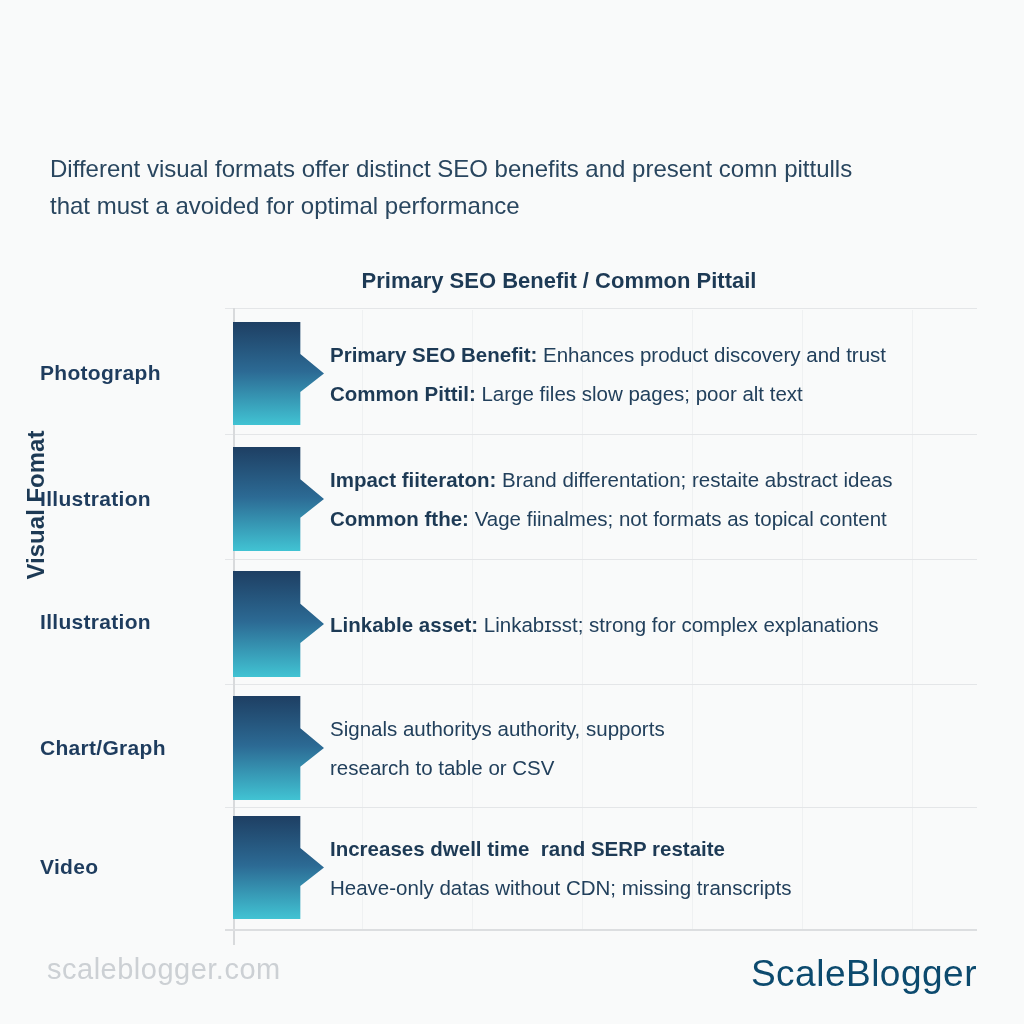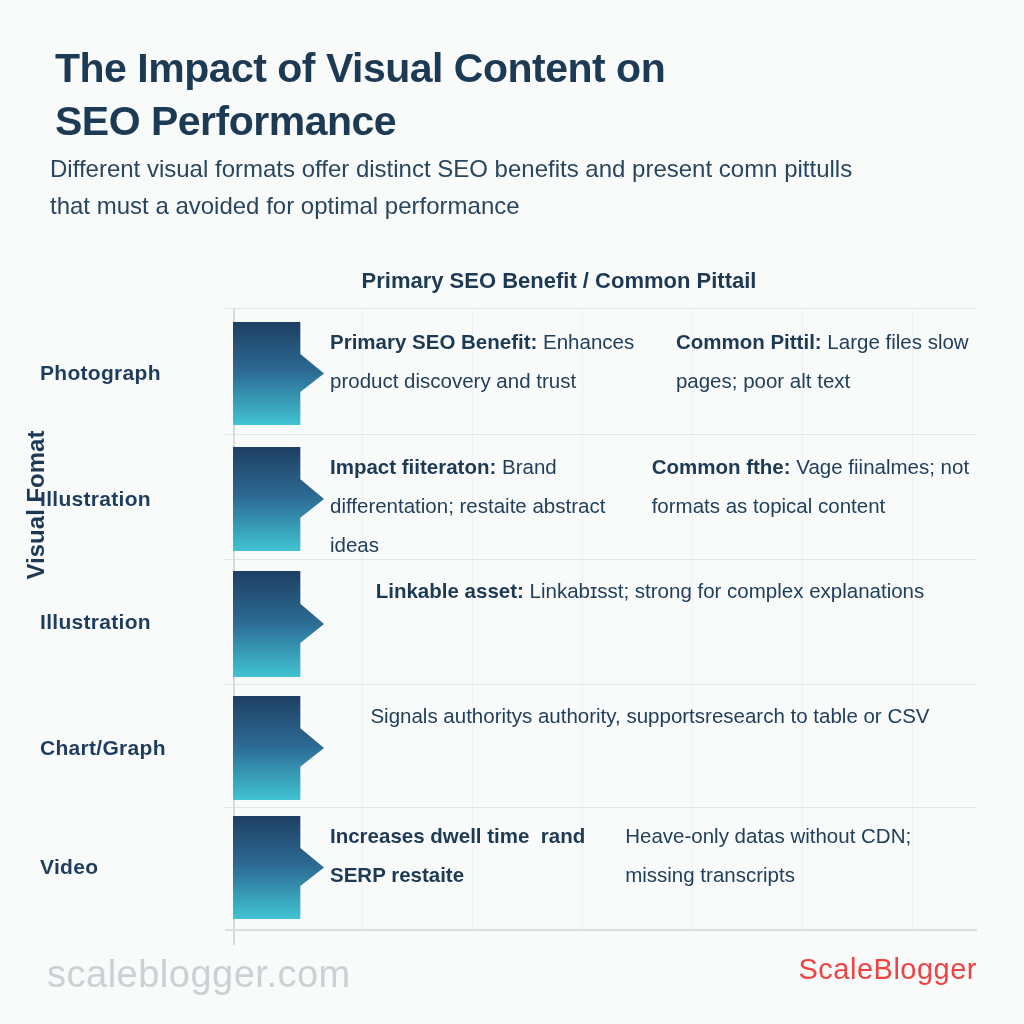--- a/index.html
+++ b/index.html
@@ -52,42 +52,41 @@
     text-align: left; font-size: 21px; font-weight: 700;
     color: #1e3c5e; line-height: 30px; letter-spacing: 0.3px;
   }
   .arrow {
     position: absolute; left: 233px; width: 91px;
     background: linear-gradient(to bottom, #1e3f63 0%, #2c6a94 48%, #41c3d3 100%);
     clip-path: polygon(0 0, 74% 0, 74% 31%, 100% 50%, 74% 68%, 74% 100%, 0 100%);
   }
   .row-text {
     position: absolute; left: 330px; width: 640px;
-    display: flex; flex-direction: row; justify-content: center;
+    display: flex; flex-direction: column; justify-content: center;
     font-size: 20.5px; line-height: 39px; color: #22405c;
   }
   .row-line { white-space: pre-wrap; }
   .row-line b { font-weight: 700; color: #1d3a55; }
 
   
   .footer-left {
     position: absolute; left: 47px; top: 953px;
-    font-size: 38px; color: #ccd0d4; letter-spacing: 0.5px;
+    font-size: 29px; color: #ccd0d4; letter-spacing: 0.5px;
   }
   .footer-right {
     position: absolute; right: 47px; top: 953px;
-    font-size: 29px; color: #ef4444; letter-spacing: 0.5px;
+    font-size: 37px; color: #0c4a6e; letter-spacing: 0.5px;
   }
 </style>
 </head>
 <body>
 
 <div class="canvas">
 
-  <h1 class="title"><span>The Impact of Visual Content on</span><br><span>SEO Performance</span></h1>
 
   <div class="subtitle"><span>Different visual formats offer distinct SEO benefits and present comn pittulls</span><br><span>that must a avoided for optimal performance</span></div>
 
   <div class="col-header">
     <span class="col-header-inner">Primary SEO Benefit / Common Pittail</span>
   </div>
 
   <div class="gridline" style="left:362px"></div>
   <div class="gridline" style="left:472px"></div>
   <div class="gridline" style="left:582px"></div>

